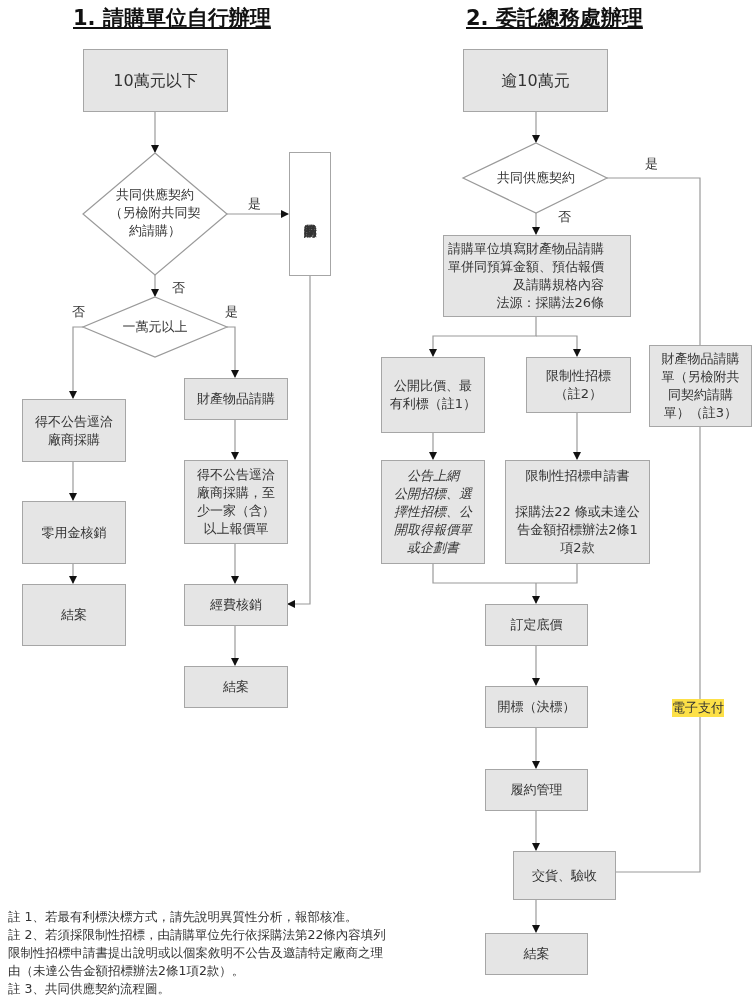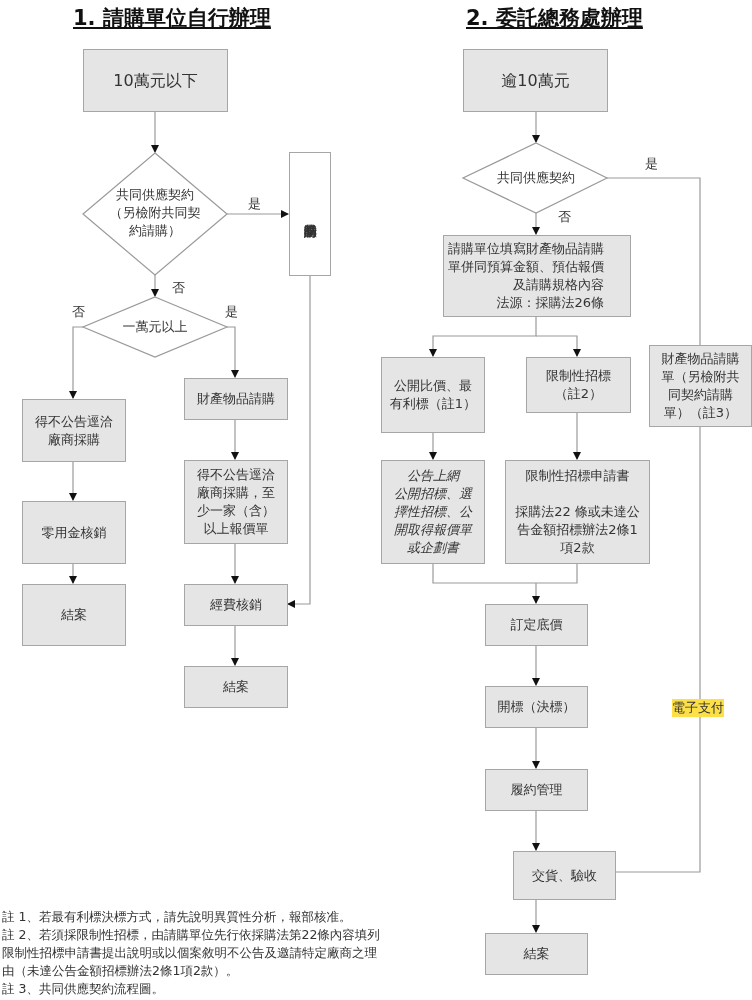--- a/index.html
+++ b/index.html
@@ -10,21 +10,21 @@
          display: flex; align-items: center; justify-content: center; text-align: center;
          font-size: 13px; line-height: 18px; color: #333; white-space: pre-line; }
   .box.big { font-size: 16px; }
   .box.left-align { text-align: right; justify-content: flex-start; padding-left: 4px; }
   .vbox { position: absolute; box-sizing: border-box; border: 1px solid #a6a6a6; background:#fff;
           display:flex; align-items:center; justify-content:center; font-size: 13px; line-height: 18px;
           writing-mode: vertical-rl; text-orientation: upright; letter-spacing: 0; color:#333; }
   .lbl { position: absolute; font-size: 13px; color: #333; white-space: nowrap; }
   .dtext { position: absolute; font-size: 13px; line-height: 18px; color: #333; text-align: center; white-space: pre-line; }
   svg#lines { position: absolute; left: 0; top: 0; }
-  .notes { position: absolute; left: 2px; top: 908px; font-size: 12.5px; line-height: 18px; color: #333; }
+  .notes { position: absolute; left: 8px; top: 908px; font-size: 12.5px; line-height: 18px; color: #333; }
   .notes div { white-space: nowrap; }
 </style>
 </head>
 <body>
 
 <svg id="lines" width="752" height="1000">
   <defs>
     <marker id="arr" markerWidth="8" markerHeight="8" refX="7" refY="4" orient="auto" markerUnits="userSpaceOnUse">
       <path d="M0,0 L8,4 L0,8 z" fill="#111"></path>
     </marker>

